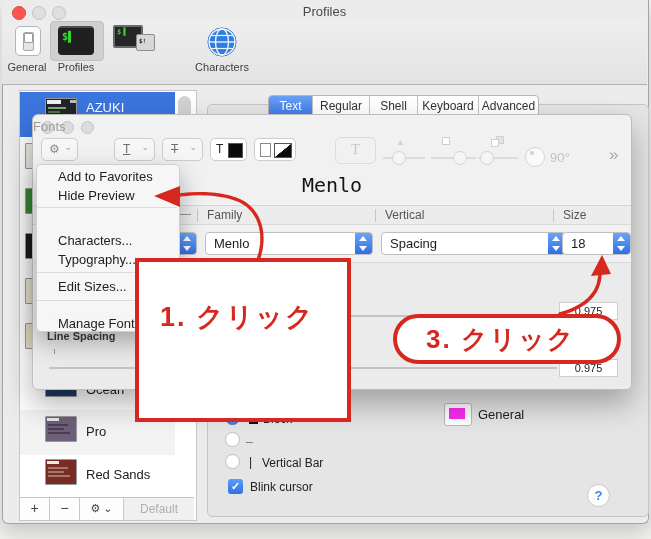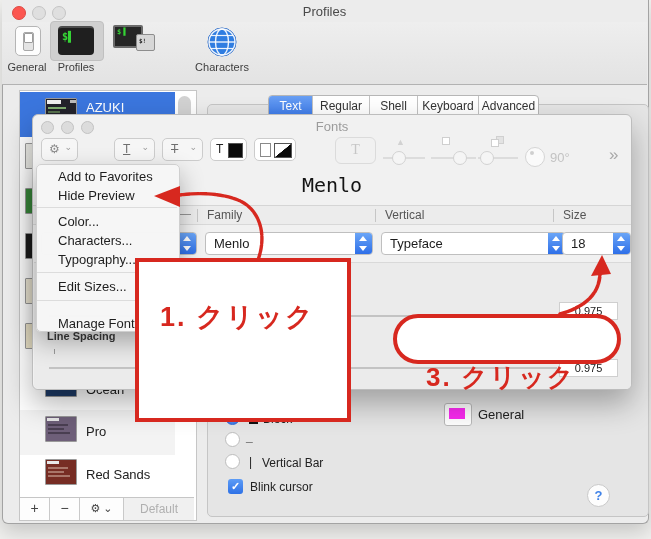--- a/index.html
+++ b/index.html
@@ -54,21 +54,21 @@
   .checkbox{width:15px;height:15px;border-radius:3px;background:linear-gradient(#5d9cf6,#2e71e6);color:#fff;
             font-size:11px;line-height:15px;text-align:center;font-weight:bold;}
   .swatch-well{left:444px;top:403px;width:26px;height:21px;background:#fff;border:1px solid #b9b9b9;border-radius:3px;}
   .swatch{left:449px;top:408px;width:16px;height:11px;}
   .help{left:587px;top:484px;width:21px;height:21px;border-radius:50%;background:#fdfdfd;border:1px solid #c9c9c9;
         color:#3f82e8;font-size:13px;font-weight:bold;text-align:center;line-height:21px;}
   
   .fpanel{left:32px;top:114px;width:600px;height:276px;background:#f1f1f1;border:1px solid #bdbdbd;border-radius:6px;
           box-shadow:0 14px 30px rgba(0,0,0,.30);z-index:30;box-sizing:border-box;}
   .ftl{width:11px;height:11px;border-radius:50%;background:#dcdcdc;border:1px solid #c3c3c3;top:6px;}
-  .fp-title{left:0;top:4px;width:598px;text-align:center;font-size:13px;color:#9b9b9b;}
+  .fp-title{left:0;top:4px;width:598px;font-size:13px;color:#9b9b9b;}
   .fbtn{top:23px;height:23px;border:1px solid #cccccc;border-radius:5px;background:#f6f6f6;box-sizing:border-box;
         color:#8b8b8b;font-size:12px;}
   .fbtn .chev{position:absolute;right:5px;top:3px;font-size:9px;color:#9b9b9b;}
   .fbtn.white{background:#fff;}
   .disT{left:302px;top:22px;width:39px;height:25px;border:1px solid #dbdbdb;border-radius:6px;
         color:#c6c6c6;font-family:"Liberation Serif",serif;font-size:14px;text-align:center;line-height:24px;}
   .trk{top:42px;height:2px;background:#dcdcdc;}
   .knob{top:36px;width:12px;height:12px;border-radius:50%;background:#f5f5f5;border:1px solid #d2d2d2;}
   .sl-ico{color:#d2d2d2;font-size:9px;top:22px;}
   .sq{width:8px;height:8px;border:1px solid #cfcfcf;background:#fff;box-sizing:border-box;}
@@ -290,21 +290,21 @@
         </span>
     </div>
     <div class="abs combo" style="left:172px;width:168px;">
       <span>Menlo</span>
       <span class="stepper">
           <i class="up"></i>
           <i class="dn"></i>
         </span>
     </div>
     <div class="abs combo" style="left:348px;width:185px;">
-      <span>Typeface</span>
+      <span>Spacing</span>
       <span class="stepper">
           <i class="up"></i>
           <i class="dn"></i>
         </span>
     </div>
     <div class="abs combo" style="left:529px;width:69px;">
       <span>18</span>
       <span class="stepper">
           <i class="up"></i>
           <i class="dn"></i>
@@ -320,34 +320,33 @@
     <div class="abs ls-label">Line Spacing</div>
     <div class="abs tick"></div>
     <div class="abs strack" style="left:16px;top:252px;width:508px;"></div>
     <div class="abs valfield" style="top:244px;">0.975</div>
   </div>
 
   <div class="abs menu">
     <div class="abs mi" style="top:2px;">Add to Favorites</div>
     <div class="abs mi" style="top:21px;">Hide Preview</div>
     <div class="abs msep" style="top:42px;"></div>
-    <div class="abs mi" style="top:47px;">Color...</div>
     <div class="abs mi" style="top:85px;">Typography...</div>
     <div class="abs mi" style="top:66px;">Characters...</div>
     <div class="abs msep" style="top:107px;"></div>
     <div class="abs mi" style="top:112px;">Edit Sizes...</div>
     <div class="abs msep" style="top:135px;"></div>
     <div class="abs mi" style="top:141px;margin-top:8px;">Manage Font</div>
   </div>
 
   <svg class="abs overlay">
     <path d="M 258 260 C 268 232 258 208 238 200 C 220 193 198 192 172 196" fill="none" stroke="#d7281f" stroke-width="3.4" stroke-dasharray="7 1.5" stroke-linecap="round"></path>
     <polygon points="180,186 154,196 180,207" fill="#d7281f"></polygon>
     <path d="M 560 314 C 588 306 600 292 600 272" fill="none" stroke="#d7281f" stroke-width="3.6" stroke-dasharray="7 1.5" stroke-linecap="round"></path>
     <polygon points="591,276 602,255 611,274" fill="#d7281f"></polygon>
   </svg>
 
   <div class="abs ann-box" style="border-color: rgb(215, 40, 31);"></div>
   <div class="abs ann-t" style="left: 160px; top: 299px; color: rgb(215, 40, 31);">1. クリック</div>
   <div class="abs ann-pill" style="border-color: rgb(215, 40, 31);"></div>
-  <div class="abs ann-t" style="left: 426px; top: 322px; font-size: 26px; color: rgb(215, 40, 31); margin-top: 38px;">3. クリック</div>
+  <div class="abs ann-t" style="left: 426px; top: 322px; font-size: 26px; color: rgb(215, 40, 31);">3. クリック</div>
 
 </div>
 
 </body></html>

